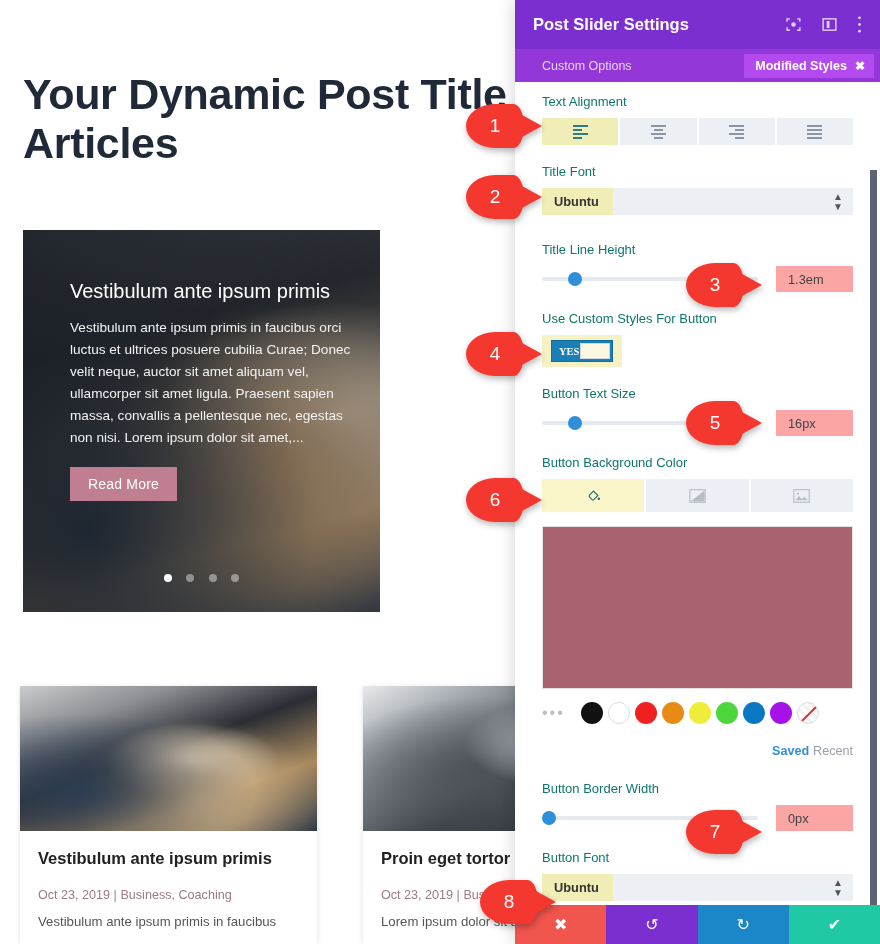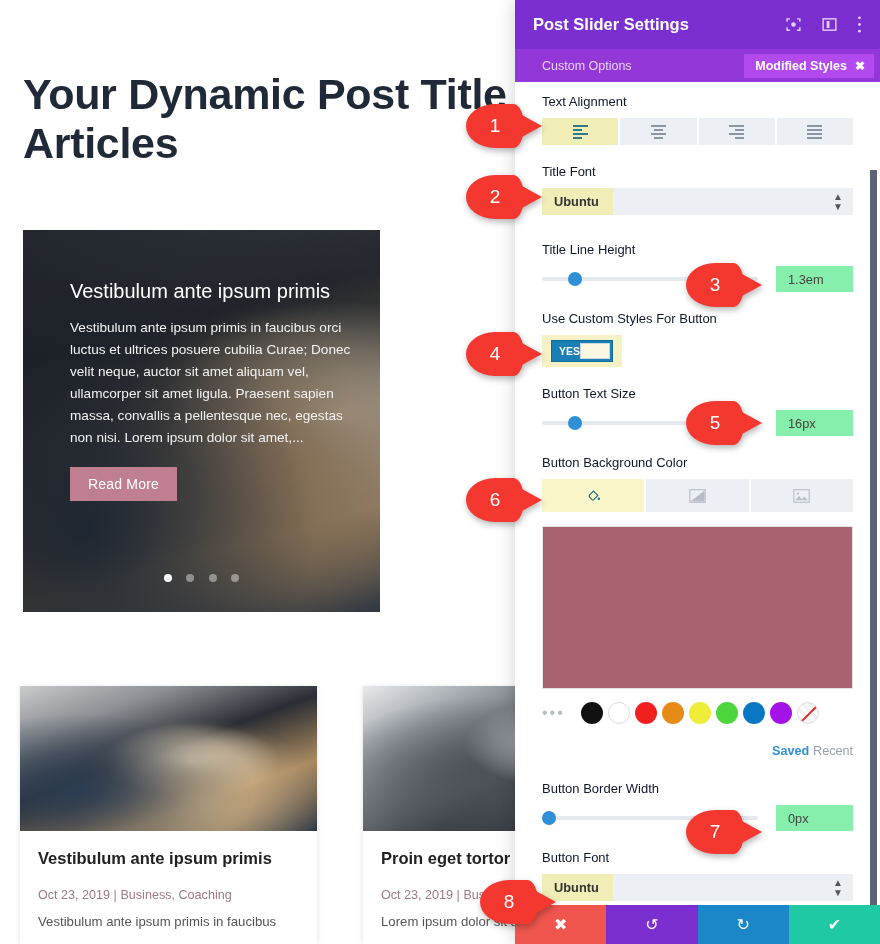--- a/index.html
+++ b/index.html
@@ -102,21 +102,21 @@
   .mod-badge {
     background:#b24af0; color:#fff; font-size:12.5px; font-weight:700;
     padding:5px 9px 5px 11px; display:flex; align-items:center; gap:8px;
   }
   .mod-badge .x { font-size:12px; }
 
   .panel-scroll {
     flex:1; overflow:hidden; position:relative; padding: 12px 27px 0 27px;
     background:#fff;
   }
-  .opt-label { font-size:13px; color:#0f172a; margin: 0 0 9px 0; }
+  .opt-label { font-size:13px; color:#0f766e; margin: 0 0 9px 0; }
   .group { margin-bottom: 19px; }
 
   
   .seg-row { display:flex; gap: 2px; }
   .seg {
     flex:1; height:27px; background:#eceff4;
     display:flex; align-items:center; justify-content:center;
   }
   .seg.hl { background:#f1edb6; }
   .seg.hl2 { background:#faf6c9; }
@@ -130,31 +130,31 @@
     padding: 0 14px 0 12px; font-size:12.8px; font-weight:700; color:#333;
     min-width:70px;
   }
   .sel-arrow { position:absolute; right:10px; font-size:10px; color:#555; line-height:1; }
 
   
   .slider-row { display:flex; align-items:center; gap:0; }
   .track { position:relative; height:4px; background:#e6eaf0; border-radius:2px; flex:1; margin-right:18px; }
   .track .dot { position:absolute; top:-5px; width:14px; height:14px; border-radius:50%; background:#2f8fd8; }
   .num-box {
-    width:77px; height:26px; background:#86efac; display:flex; align-items:center;
+    width:77px; height:26px; background:#fca5a5; display:flex; align-items:center;
     padding-left:12px; font-size:12.8px; color:#444;
   }
 
   
   .toggle {
     display:inline-flex; align-items:center; background:#f7f2c5; padding: 5px 9px;
   }
   .tg {
     width:62px; height:22px; background:#1a7fb5; border:1px solid #0f6d9e;
-    display:flex; align-items:center; position:relative;
+    display:flex; align-items:center; position:relative;font-family:Liberation Serif, serif;
   }
   .tg .lbl { color:#fff; font-size:10.5px; font-weight:700; padding-left:7px; }
   .tg .knob { position:absolute; right:2px; top:2px; width:30px; height:16px; background:#fbf7e2; border:1px solid #cfd6dd; }
 
   
   .color-preview { height:163px; background:#a9636f; border:1px solid #e3e3e3; }
   .swatch-row { display:flex; align-items:center; gap:5px; margin-top:13px; }
   .dots3 { color:#b8bcc4; font-size:16px; letter-spacing:2px; width:34px; }
   .sw { width:22px; height:22px; border-radius:50%; }
   .sw.white { border:1px solid #d9dde2; }

